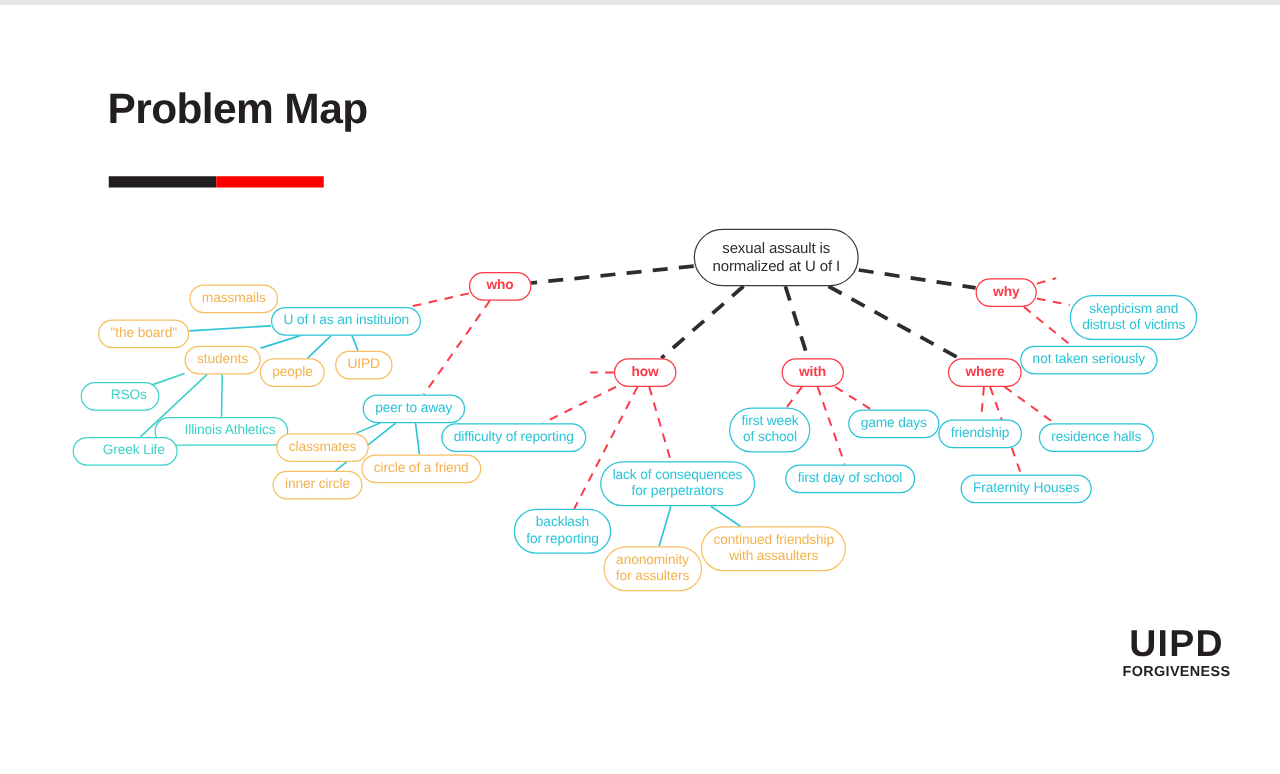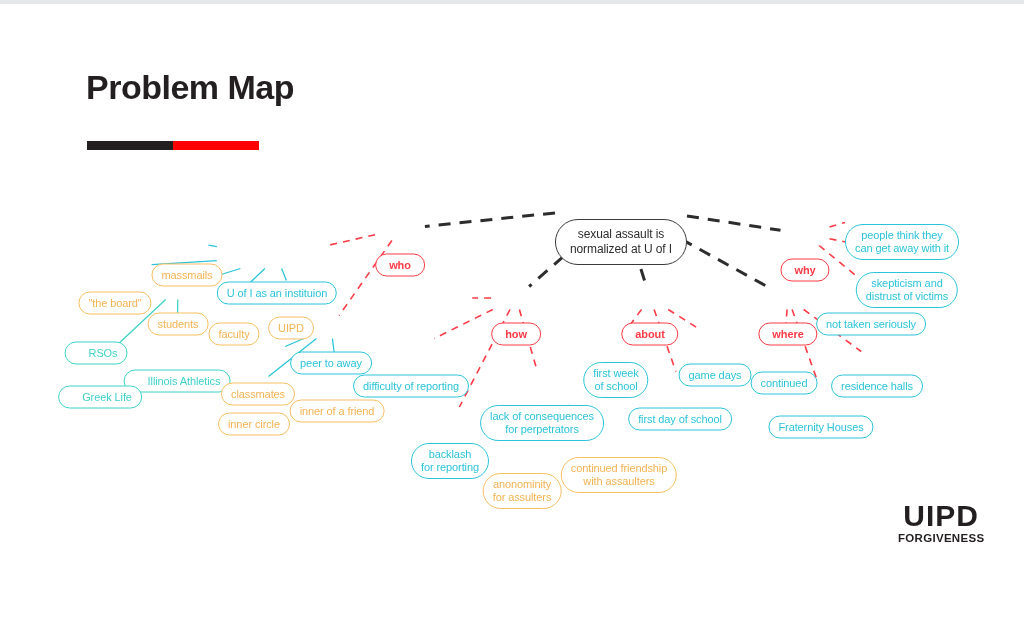--- a/index.html
+++ b/index.html
@@ -59,21 +59,20 @@
     border: 1.6px solid #2bc4d8;
     color: #2bc4d8;
     background: #ffffff;
     font-size: 11px;
     line-height: 13px;
     text-align: center;
     white-space: pre;
     padding: 4px 9px;
     font-family: "Liberation Sans", sans-serif;
     letter-spacing: -0.1px;
-    margin-top: 36px;
   }
   .node.central {
     border-color: #3b3b3b;
     color: #2d2d2d;
     font-size: 12px;
     line-height: 15px;
     padding: 7px 14px;
     border-width: 1.5px;
   }
   .node.qred {
@@ -170,54 +169,52 @@
         <line x1="792.1" y1="309.5" x2="816.9" y2="379.5" stroke="#fb3b47" stroke-width="1.6" stroke-linecap="butt" stroke-dasharray="7 6"></line>
         <line x1="803.7" y1="309.5" x2="861.3" y2="351.5" stroke="#fb3b47" stroke-width="1.6" stroke-linecap="butt" stroke-dasharray="7 6"></line>
         <line x1="829.5" y1="226.9" x2="845.0" y2="222.5" stroke="#fb3b47" stroke-width="1.6" stroke-linecap="butt" stroke-dasharray="7 6"></line>
         <line x1="829.5" y1="238.8" x2="855.8" y2="244.0" stroke="#fb3b47" stroke-width="1.6" stroke-linecap="butt" stroke-dasharray="7 6"></line>
         <line x1="819.1" y1="245.5" x2="856.9" y2="276.5" stroke="#fb3b47" stroke-width="1.6" stroke-linecap="butt" stroke-dasharray="7 6"></line>
       </svg>
   <div class="node central" style="left: 621px; top: 206px;"><span>sexual assault is
 normalized at U of I</span></div>
       <div class="node qred" style="left: 400px; top: 229px;"><span>who</span></div>
       <div class="node qred" style="left: 516px; top: 298px;"><span>how</span></div>
-      <div class="node qred" style="left: 650px; top: 298px;"><span>about</span></div>
+      <div class="node qred" style="left: 650px; top: 298px;"><span>with</span></div>
       <div class="node qred" style="left: 788px; top: 298px;"><span>where</span></div>
       <div class="node qred" style="left: 805px; top: 234px;"><span>why</span></div>
       <div class="node cyan" style="left: 277px; top: 257px;"><span>U of I as an instituion</span></div>
       <div class="node amber" style="left: 187px; top: 239px;"><span>massmails</span></div>
       <div class="node amber" style="left: 115px; top: 267px;"><span>"the board"</span></div>
       <div class="node amber" style="left: 178px; top: 288px;"><span>students</span></div>
-      <div class="node amber" style="left: 234px; top: 298px;"><span>faculty</span></div>
+      <div class="node amber" style="left: 234px; top: 298px;"><span>people</span></div>
       <div class="node amber" style="left: 291px; top: 292px;"><span>UIPD</span></div>
       <div class="node teal" style="left: 96px; top: 317px;"><span>RSOs</span></div>
       <div class="node teal" style="left: 177px; top: 345px;"><span>Illinois Athletics</span></div>
       <div class="node teal" style="left: 100px; top: 361px;"><span>Greek Life</span></div>
       <div class="node cyan" style="left: 331px; top: 327px;"><span>peer to away</span></div>
       <div class="node amber" style="left: 258px; top: 358px;"><span>classmates</span></div>
       <div class="node amber" style="left: 254px; top: 388px;"><span>inner circle</span></div>
-      <div class="node amber" style="left: 337px; top: 375px;"><span>inner of a friend</span></div>
+      <div class="node amber" style="left: 337px; top: 375px;"><span>circle of a friend</span></div>
       <div class="node cyan" style="left: 411px; top: 350px;"><span>difficulty of reporting</span></div>
       <div class="node cyan" style="left: 542px; top: 387px;"><span>lack of consequences
 for perpetrators</span></div>
       <div class="node cyan" style="left: 450px; top: 425px;"><span>backlash
 for reporting</span></div>
       <div class="node amber" style="left: 522px; top: 455px;"><span>anonominity
 for assulters</span></div>
       <div class="node amber" style="left: 619px; top: 439px;"><span>continued friendship
 with assaulters</span></div>
       <div class="node cyan" style="left: 616px; top: 344px;"><span>first week
 of school</span></div>
       <div class="node cyan" style="left: 680px; top: 383px;"><span>first day of school</span></div>
       <div class="node cyan" style="left: 715px; top: 339px;"><span>game days</span></div>
-      <div class="node cyan" style="left: 784px; top: 347px;"><span>continued</span></div>
+      <div class="node cyan" style="left: 784px; top: 347px;"><span>friendship</span></div>
       <div class="node cyan" style="left: 821px; top: 391px;"><span>Fraternity Houses</span></div>
       <div class="node cyan" style="left: 877px; top: 350px;"><span>residence halls</span></div>
-      <div class="node cyan" style="left: 902px; top: 206px;"><span>people think they
-can get away with it</span></div>
       <div class="node cyan" style="left: 907px; top: 254px;"><span>skepticism and
 distrust of victims</span></div>
       <div class="node cyan" style="left: 871px; top: 288px;"><span>not taken seriously</span></div>
     </div>
 
   <div id="logo">
     <div class="l1">UIPD</div>
     <div class="l2">FORGIVENESS</div>
   </div>
 

